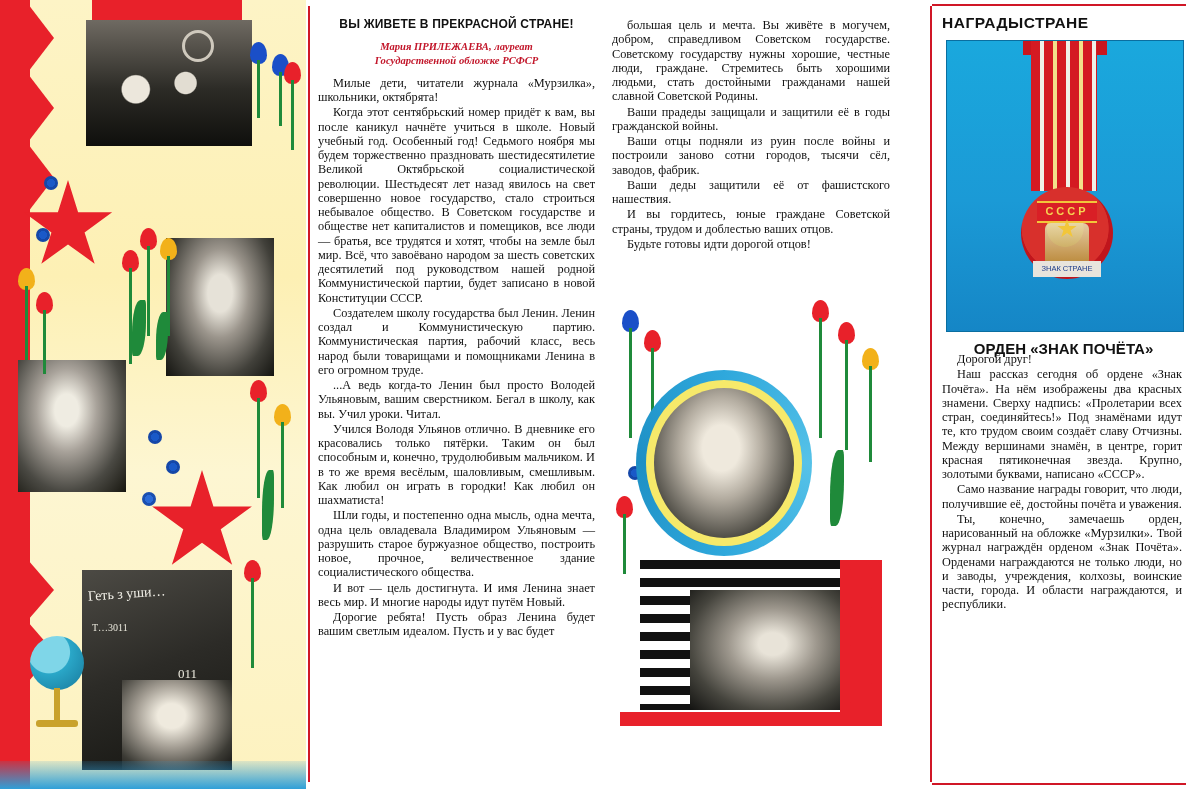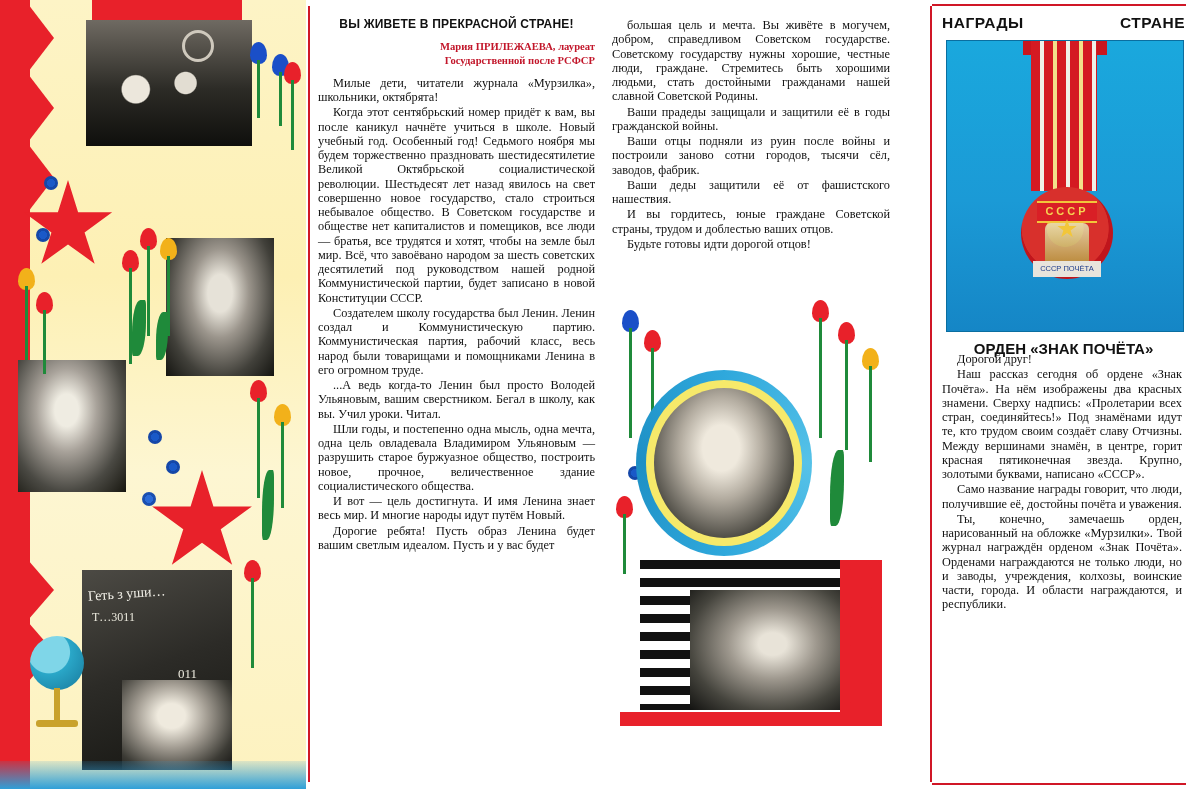--- a/index.html
+++ b/index.html
@@ -31,34 +31,34 @@
      background:radial-gradient(circle at 35% 30%,#7fd6e8 0 40%,#2aa7c8 42%,#17789b 100%);}
   .globe-stand{position:absolute;background:#c9a22c;}
   .chalk{position:absolute;color:#f2f0e8;font-family:"Liberation Serif",serif;}
 
   
   .col{position:absolute;top:18px;font-size:12.3px;line-height:1.16;text-align:justify;
        font-family:"Liberation Serif",serif;}
   .col p{margin:0 0 1px 0;text-indent:15px;}
   .headline{font-family:"Liberation Sans",sans-serif;font-weight:bold;font-size:12px;
      text-align:center;line-height:1.12;letter-spacing:.2px;margin:0 0 9px 0;}
-  .byline{color:#c2162a;font-family:"Liberation Serif",serif;font-weight:bold;
-     font-size:10.6px;text-align:right;line-height:1.25;margin:0 0 9px 0;}
+  .byline{color:#c2162a;font-family:"Liberation Serif",serif;font-style:italic;font-weight:bold;
+     font-size:10.6px;text-align:center;line-height:1.25;margin:0 0 9px 0;}
 
   #col1{left:318px;width:277px;}
   #col2{left:612px;width:278px;}
   #col3{left:942px;width:240px;top:352px;}
 
   .rule-v{position:absolute;background:#d01726;}
   .rule-h{position:absolute;background:#d01726;}
 
   
   .awards-head{position:absolute;left:942px;top:14px;width:243px;
      font-family:"Liberation Sans",sans-serif;font-weight:bold;font-size:15.5px;
-     display:flex;justify-content:space-between;letter-spacing:.5px;}
+     display:flex;justify-content:flex-start;letter-spacing:.5px;}
 
   
   .medal-box{position:absolute;left:946px;top:40px;width:236px;height:290px;
      background:linear-gradient(180deg,#1aa8dd 0%,#1b9ad6 55%,#1586c6 100%);
      border:1px solid #0a6ea0;overflow:hidden;}
   .ribbon{position:absolute;left:84px;top:0;width:66px;height:150px;
      background:repeating-linear-gradient(90deg,#d41a22 0 9px,#f0f0e8 9px 13px,#d41a22 13px 22px,#f3e08a 22px 26px);}
   .ribbon-top{position:absolute;left:76px;top:0;width:84px;height:14px;background:#c9161e;}
   .medal{position:absolute;left:74px;top:138px;width:92px;height:106px;}
   .medal .disc{position:absolute;left:0;top:8px;width:92px;height:92px;border-radius:50%;
@@ -119,21 +119,21 @@
     <div class="star" style="left:22px;top:180px;width:92px;height:92px;"></div>
 
     <div class="photo ph-grad2" style="left:166px;top:238px;width:108px;height:138px;"></div>
 
     <div class="photo ph-grad3" style="left:18px;top:360px;width:108px;height:132px;"></div>
 
     <div class="star" style="left:150px;top:470px;width:104px;height:104px;"></div>
 
     <div class="photo ph-board" style="left:82px;top:570px;width:150px;height:200px;">
       <div class="chalk" style="left:6px;top:16px;font-size:14px;transform:rotate(-4deg);">Геть з уши…</div>
-      <div style="position:absolute;left:10px;top:40px;color:#eceade;font-size:12px;">Т…3011</div>
+      <div style="position:absolute;left:10px;top:52px;color:#eceade;font-size:10px;">Т…3011</div>
       <div style="position:absolute;left:96px;top:96px;color:#eceade;font-size:13px;">011</div>
       <div style="position:absolute;left:40px;top:110px;width:110px;height:90px;
          background:radial-gradient(ellipse at 45% 40%,#efeade 0 16%,#a29c92 42%,#3c3b35 76%,#121210 100%);"></div>
     </div>
 
     <div class="globe" style="left:30px;top:636px;"></div>
     <div class="globe-stand" style="left:54px;top:688px;width:6px;height:34px;"></div>
     <div class="globe-stand" style="left:36px;top:720px;width:42px;height:7px;border-radius:3px;"></div>
 
     <div class="tulip" style="left:250px;top:42px;">
@@ -191,26 +191,27 @@
 
     <div style="position:absolute;left:0;bottom:0;width:306px;height:28px;background:linear-gradient(180deg,rgba(44,150,210,.15),#2f9fd8);"></div>
   </div>
 
   <div class="rule-v" style="left:308px;top:6px;width:2px;height:776px;"></div>
 
   <div class="col" id="col1">
     <div class="headline">ВЫ ЖИВЕТЕ В ПРЕКРАСНОЙ СТРАНЕ!</div>
     <div class="byline">
       <div>Мария ПРИЛЕЖАЕВА, лауреат</div>
-      <div>Государственной после РСФСР</div>
+      <div>Государственной обложке РСФСР</div>
     </div>
     <p>Милые дети, читатели журнала «Мурзилка», школьники, октябрята!</p>
     <p>Когда этот сентябрьский номер придёт к вам, вы после каникул начнёте учиться в школе. Новый учебный год. Особенный год! Седьмого ноября мы будем торжественно праздновать шестидесятилетие Великой Октябрьской социалистической революции. Шестьдесят лет назад явилось на свет совершенно новое государство, стало строиться небывалое общество. В Советском государстве и обществе нет капиталистов и помещиков, все люди — братья, все трудятся и хотят, чтобы на земле был мир. Всё, что завоёвано народом за шесть советских десятилетий под руководством нашей родной Коммунистической партии, будет записано в новой Конституции СССР.</p>
     <p>Создателем школу государства был Ленин. Ленин создал и Коммунистическую партию. Коммунистическая партия, рабочий класс, весь народ были товарищами и помощниками Ленина в его огромном труде.</p>
     <p>...А ведь когда-то Ленин был просто Володей Ульяновым, вашим сверстником. Бегал в школу, как вы. Учил уроки. Читал.</p>
+    <p>Учился Володя Ульянов отлично. В дневнике его красовались только пятёрки. Таким он был способным и, конечно, трудолюбивым мальчиком. И в то же время весёлым, шаловливым, смешливым. Как любил он играть в городки! Как любил он шахматиста!</p>
     <p>Шли годы, и постепенно одна мысль, одна мечта, одна цель овладевала Владимиром Ульяновым — разрушить старое буржуазное общество, построить новое, прочное, величественное здание социалистического общества.</p>
     <p>И вот — цель достигнута. И имя Ленина знает весь мир. И многие народы идут путём Новый.</p>
     <p>Дорогие ребята! Пусть образ Ленина будет вашим светлым идеалом. Пусть и у вас будет</p>
   </div>
 
   <div class="col" id="col2">
     <p>большая цель и мечта. Вы живёте в могучем, добром, справедливом Советском государстве. Советскому государству нужны хорошие, честные люди, граждане. Стремитесь быть хорошими людьми, стать достойными гражданами нашей славной Советской Родины.</p>
     <p>Ваши прадеды защищали и защитили её в годы гражданской войны.</p>
     <p>Ваши отцы подняли из руин после войны и построили заново сотни городов, тысячи сёл, заводов, фабрик.</p>
     <p>Ваши деды защитили её от фашистского нашествия.</p>
@@ -271,21 +272,21 @@
   </div>
 
   <div class="medal-box">
     <div class="ribbon-top"></div>
     <div class="ribbon"></div>
     <div class="medal">
       <div class="disc"></div>
       <div class="banner">СССР</div>
       <div class="figs"></div>
       <div class="star5"></div>
-      <div class="lower">СССР ПОЧЁТА</div>
+      <div class="lower">ЗНАК СТРАНЕ</div>
     </div>
   </div>
 
   <div class="sub-head">ОРДЕН «ЗНАК ПОЧЁТА»</div>
 
   <div class="col" id="col3">
     <p>Дорогой друг!</p>
     <p>Наш рассказ сегодня об ордене «Знак Почёта». На нём изображены два красных знамени. Сверху надпись: «Пролетарии всех стран, соединяйтесь!» Под знамёнами идут те, кто трудом своим создаёт славу Отчизны. Между вершинами знамён, в центре, горит красная пятиконечная звезда. Крупно, золотыми буквами, написано «СССР».</p>
     <p>Само название награды говорит, что люди, получившие её, достойны почёта и уважения.</p>
     <p>Ты, конечно, замечаешь орден, нарисованный на обложке «Мурзилки». Твой журнал награждён орденом «Знак Почёта». Орденами награждаются не только люди, но и заводы, учреждения, колхозы, воинские части, города. И области награждаются, и республики.</p>

